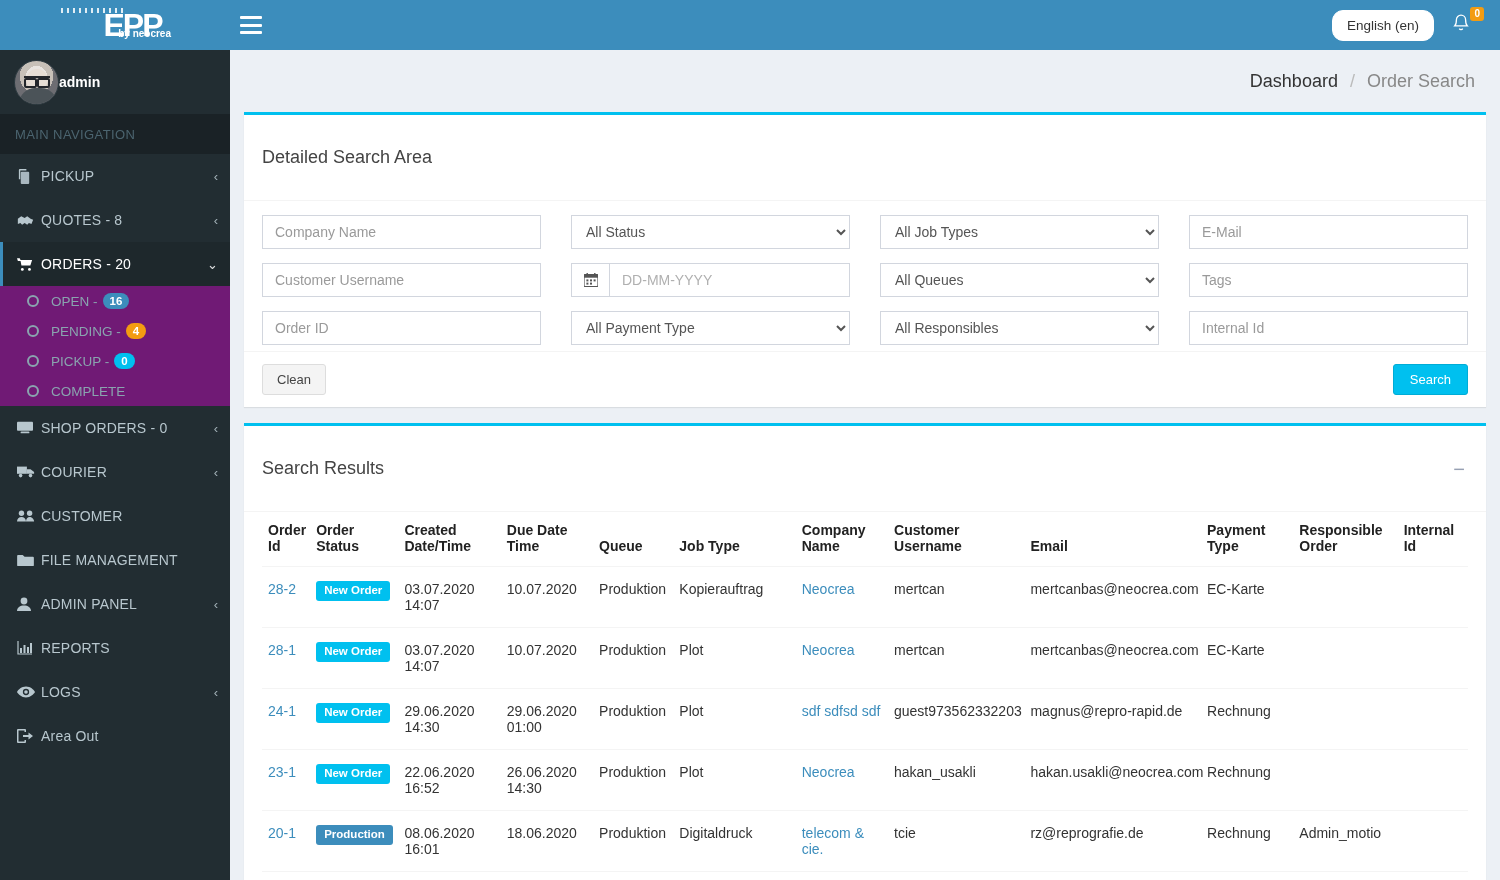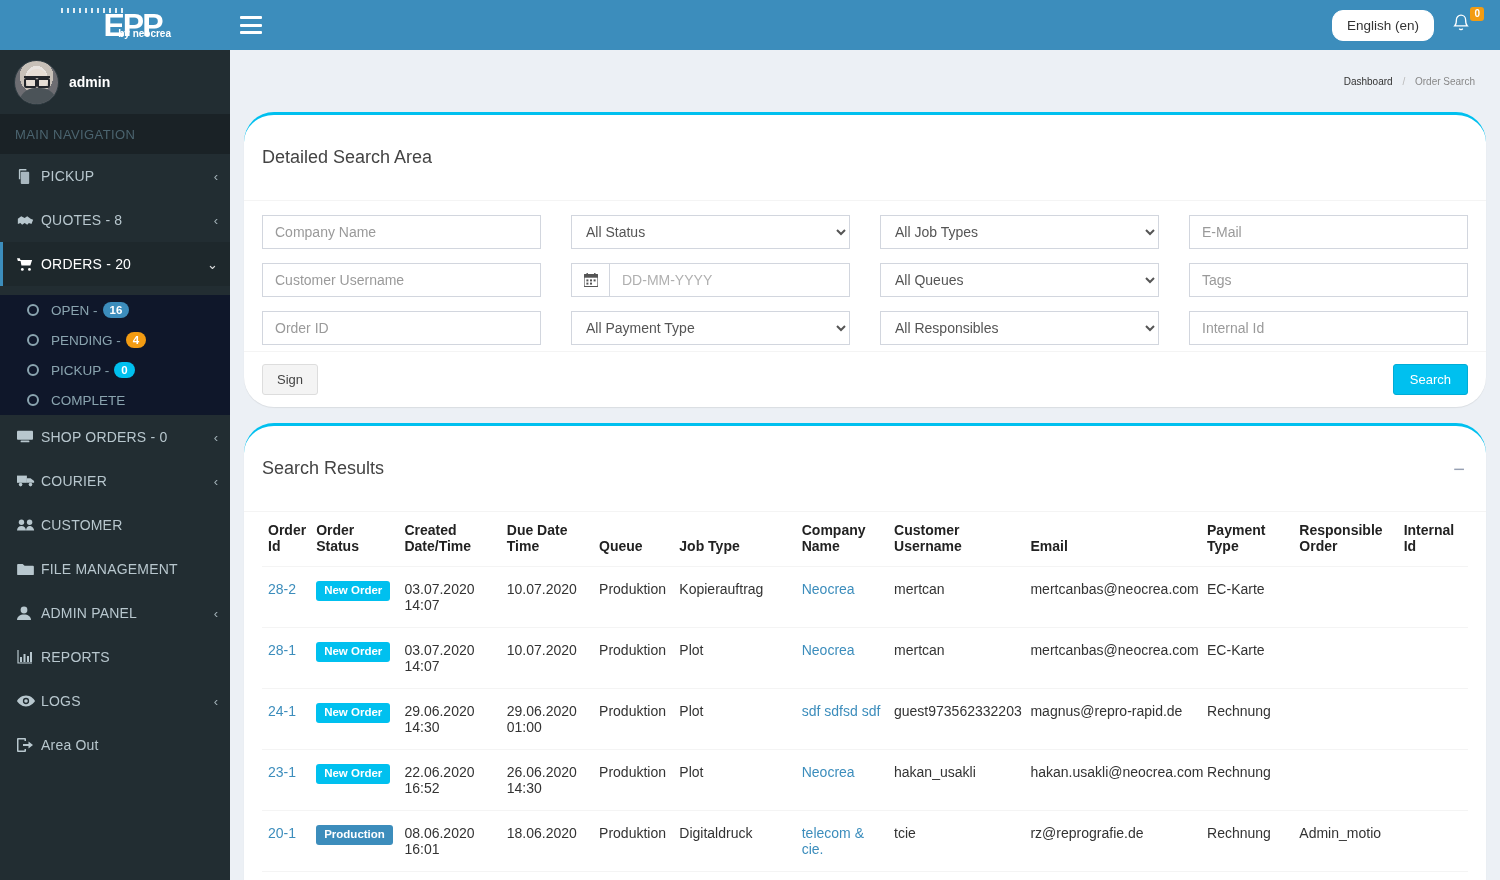--- a/index.html
+++ b/index.html
@@ -39,21 +39,21 @@
     letter-spacing: 0px;
   }
   .logo-ticks {
     position:absolute; top: 3px; left: 16px; width: 62px; height: 5px;
     background: repeating-linear-gradient(to right, #ffffff 0 2px, transparent 2px 6px);
     opacity: .85;
   }
 
   .user-panel {
     height: 65px; padding: 10px 0 10px 14px;
-    display: flex; align-items: center; gap: 10px;
+    display: flex; align-items: center; gap: 0;
     border-bottom: 1px solid #1a2226;
     background:#222d32;
   }
   .avatar {
     width: 45px; height: 45px; border-radius: 50%;
     background: radial-gradient(circle at 50% 36%, #e8e4e0 0 30%, #c7c0b8 30% 48%, #6d6d72 48% 100%);
     border: 1px solid #2f3c42; overflow:hidden; position: relative; flex: none;
   }
   .avatar .face { position:absolute; left: 11px; top: 8px; width: 22px; height: 22px; border-radius: 50%; background:#e6ddd4;}
   .avatar .glasses { position:absolute; left: 9px; top: 15px; width: 26px; height: 6px;
@@ -75,21 +75,21 @@
     border-left: 3px solid transparent;
     position: relative;
   }
   .nav-item .ico { width: 24px; flex:none; display:flex; align-items:center; color:#b8c7ce; font-size:15px; }
   .nav-item .txt { flex: 1; letter-spacing:.2px; }
   .nav-item .caret { color:#b8c7ce; font-size: 13px; opacity:.85; }
   .nav-item.active {
     background: #1e282c; color:#fff; border-left-color:#3c8dbc;
   }
   .nav-item.active .ico, .nav-item.active .txt, .nav-item.active .caret { color:#fff; }
-  .nav-sub { background:#0f172a;margin-top:9px; }
+  .nav-sub { background:#701a75; }
   .sub-item {
     display:flex; align-items:center; height: 30px;
     padding: 0 12px 0 24px; color:#8aa4af; font-size:13.5px; cursor:pointer;
     border-left: 3px solid transparent;
   }
   .sub-item .ring {
     width: 12px; height:12px; border-radius:50%;
     border: 2px solid #8aa4af; margin-right: 12px; flex:none;
   }
   .badge-pill {
@@ -126,30 +126,29 @@
 
   
   .content {
     position:absolute; left:230px; top:50px; width:1270px; height:830px;
     background:#ecf0f5; overflow:hidden;
   }
   .content-header {
     height: 62px; padding: 0 25px; display:flex; align-items:center;
     justify-content:flex-end;
   }
-  .breadcrumb { font-size:10px; color:#444; }
+  .breadcrumb { font-size:18px; color:#444; }
   .breadcrumb .sep { color:#bbb; margin: 0 7px; }
   .breadcrumb .crumb-link { color:#333; cursor:pointer; }
   .breadcrumb .crumb-cur { color:#888; }
 
   .box {
     background:#fff; margin: 0 14px 16px 14px;
     border-top: 3px solid #00c0ef;
     box-shadow: 0 1px 1px rgba(0,0,0,.08);
-    border-radius: 30px;
   }
   .box-header {
     padding: 14px 18px; display:flex; align-items:center;
     border-bottom: 1px solid #f4f4f4;
   }
   .box-title { font-size:18px; color:#444; font-weight:normal; }
   .box-tools { margin-left:auto; display:flex; align-items:center;}
   .minus-btn {
     width: 18px; height: 18px; color:#97a0b3; cursor:pointer;
     display:flex; align-items:center; justify-content:center; font-size:20px; line-height:1;
@@ -498,21 +497,21 @@
               <option>All Responsibles</option>
             </select>
           </div>
           <div class="fld">
             <input class="txtinput" type="text" placeholder="Internal Id" style="">
           </div>
 
         </div>
       </div>
       <div class="box-footer">
-        <button class="btn-clean">Sign</button>
+        <button class="btn-clean">Clean</button>
         <button class="btn-search">Search</button>
       </div>
     </section>
 
     <section class="box">
       <div class="box-header">
         <h3 class="box-title">Search Results</h3>
         <div class="box-tools">
           <span class="minus-btn">−</span>
         </div>

